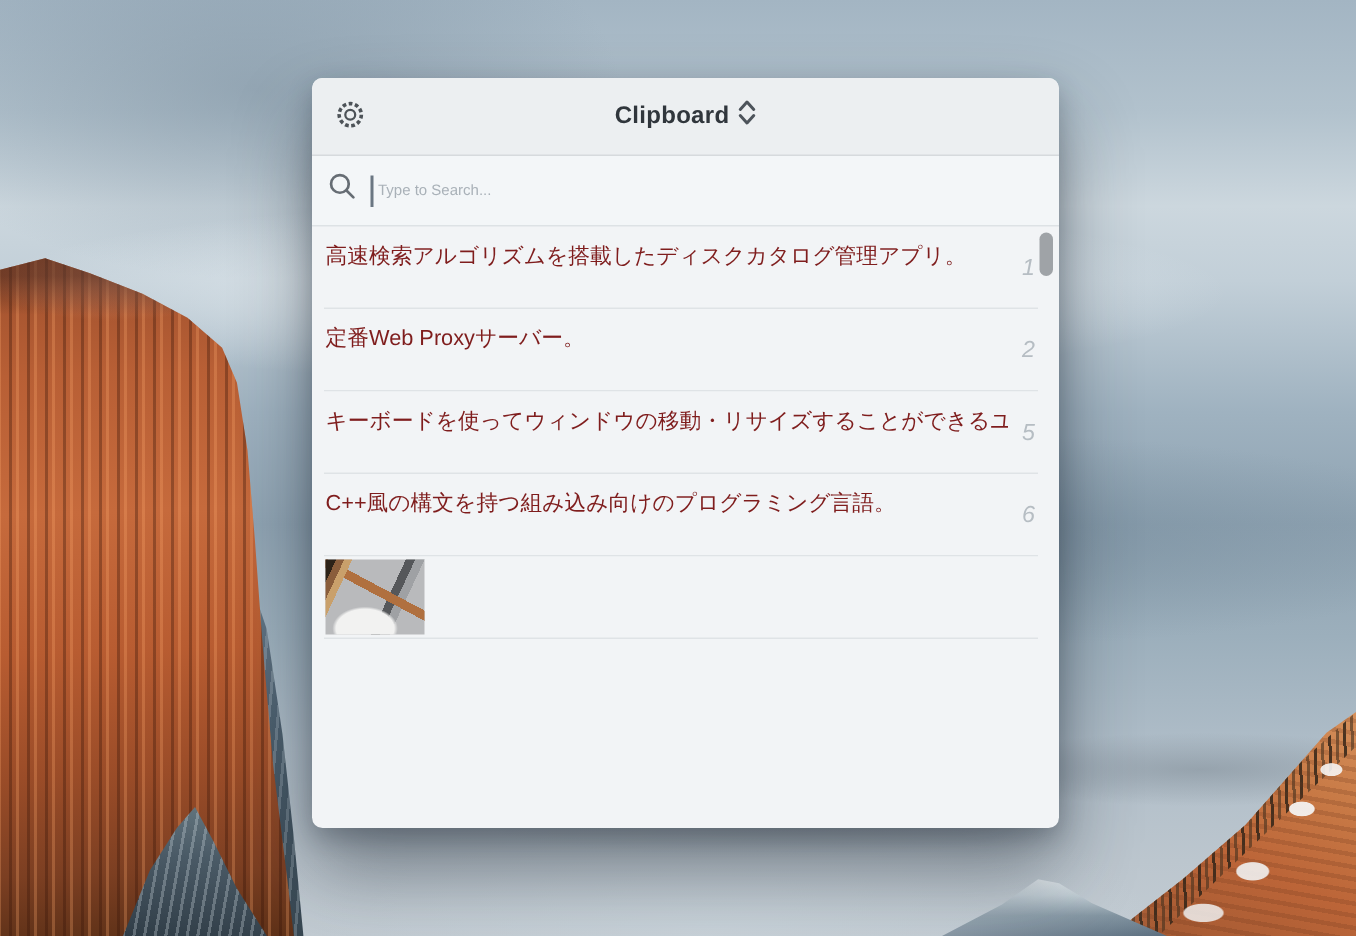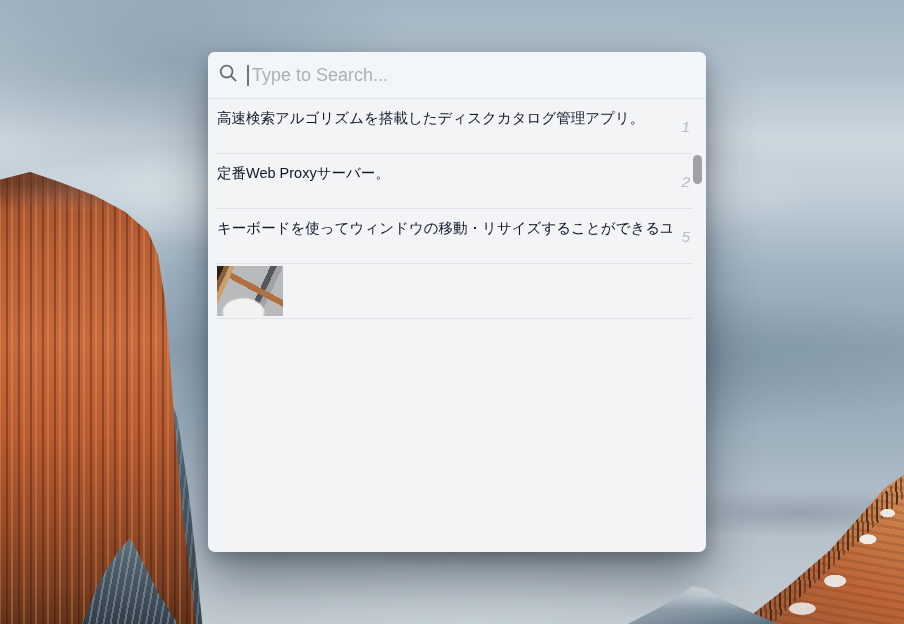--- a/index.html
+++ b/index.html
@@ -85,28 +85,28 @@
   .gear-btn { width:26px; height:26px; display:flex; align-items:center; justify-content:center;
     background:none; border:none; cursor:pointer; z-index:2; }
   .title-wrap { position:absolute; left:0; right:0; top:0; bottom:0;
     display:flex; align-items:center; justify-content:center; gap:6px; cursor:default; }
   .title-text { font-size:16px; font-weight:700; color:#30363c; letter-spacing:.2px; }
 
   .searchbar { height:47px; background:#f3f6f8; border-bottom:1px solid #dde2e5;
     display:flex; align-items:center; padding:0 10px; }
   .caret { width:2px; height:21px; background:#6a7682; margin:0 1px 0 8px; }
   .search-input { flex:1; border:none; background:transparent; outline:none;
-    font-size:18px; color:#7f1d1d; font-family:inherit; padding:0 4px 0 2px; }
+    font-size:10px; color:#7f1d1d; font-family:inherit; padding:0 4px 0 2px; }
   .search-input::placeholder { color:#a9b1b8; }
 
   .list { position:relative; }
   .row { position:relative; height:55px; cursor:default; overflow:hidden; }
   .row::after { content:""; position:absolute; left:8px; right:14px; bottom:0;
     height:1px; background:#dfe3e6; }
-  .row-text { position:absolute; left:9px; top:10px; font-size:14.5px; color:#0f172a;
+  .row-text { position:absolute; left:9px; top:10px; font-size:14.5px; color:#7f1d1d;
     white-space:nowrap; max-width:455px; overflow:hidden; }
   .row-num { position:absolute; right:16px; top:50%; transform:translateY(-50%);
     font-style:italic; font-size:15.5px; color:#b6bdc3; }
 
   .row-image { position:relative; height:55px; }
   .thumb { position:absolute; left:9px; top:2px; width:66px; height:50px;
     background-color:#b9babc;
     background-image:
       radial-gradient(42px 28px at 40% 92%, #f2f2f1 0 46%, rgba(242,242,241,0) 52%),
       linear-gradient(115deg, #2c2218 0 8%, #8a5d3b 8% 14%, #c9a06b 14% 20%, rgba(0,0,0,0) 20%),
@@ -135,20 +135,39 @@
   <div class="bg-layer mist"></div>
   <div class="bg-layer rock-behind"></div>
   <div class="bg-layer cliff">
     <div class="striations"></div>
     <div class="ridge-shade"></div>
   </div>
   <div class="bg-layer spire"></div>
 
   <div class="window">
 
+    <div class="titlebar">
+      <button class="gear-btn">
+        <span>
+          <svg width="21" height="21" viewBox="0 0 21 21">
+            <circle cx="10.5" cy="10.5" r="7.4" fill="none" stroke="#4d5358" stroke-width="2.4" stroke-dasharray="2.5 1.7"></circle>
+            <circle cx="10.5" cy="10.5" r="3.3" fill="none" stroke="#4d5358" stroke-width="1.5"></circle>
+          </svg>
+        </span>
+      </button>
+      <div class="title-wrap">
+        <span class="title-text">Clipboard</span>
+        <span>
+          <svg width="12" height="18" viewBox="0 0 12 18">
+            <polyline points="1.5,7 6,2 10.5,7" fill="none" stroke="#4d545b" stroke-width="2" stroke-linecap="round" stroke-linejoin="round"></polyline>
+            <polyline points="1.5,11 6,16 10.5,11" fill="none" stroke="#4d545b" stroke-width="2" stroke-linecap="round" stroke-linejoin="round"></polyline>
+          </svg>
+        </span>
+      </div>
+    </div>
 
     <div class="searchbar">
       <span>
         <svg width="21" height="21" viewBox="0 0 21 21">
           <circle cx="8.6" cy="8.6" r="5.9" fill="none" stroke="#666d74" stroke-width="1.8"></circle>
           <line x1="13" y1="13" x2="17.6" y2="17.6" stroke="#666d74" stroke-width="1.8" stroke-linecap="round"></line>
         </svg>
       </span>
       <div class="caret"></div>
       <input class="search-input" type="text" placeholder="Type to Search..." style="">
@@ -160,20 +179,24 @@
         <span class="row-num">1</span>
       </div>
       <div class="row">
         <span class="row-text">定番Web Proxyサーバー。</span>
         <span class="row-num">2</span>
       </div>
       <div class="row">
         <span class="row-text">キーボードを使ってウィンドウの移動・リサイズすることができるユーテ...</span>
         <span class="row-num">5</span>
       </div>
+      <div class="row">
+        <span class="row-text">C++風の構文を持つ組み込み向けのプログラミング言語。</span>
+        <span class="row-num">6</span>
+      </div>
       <div class="row row-image">
         <div class="thumb"></div>
       </div>
     </div>
 
     <div class="scroll-thumb"></div>
   </div>
 
 </div>
 

